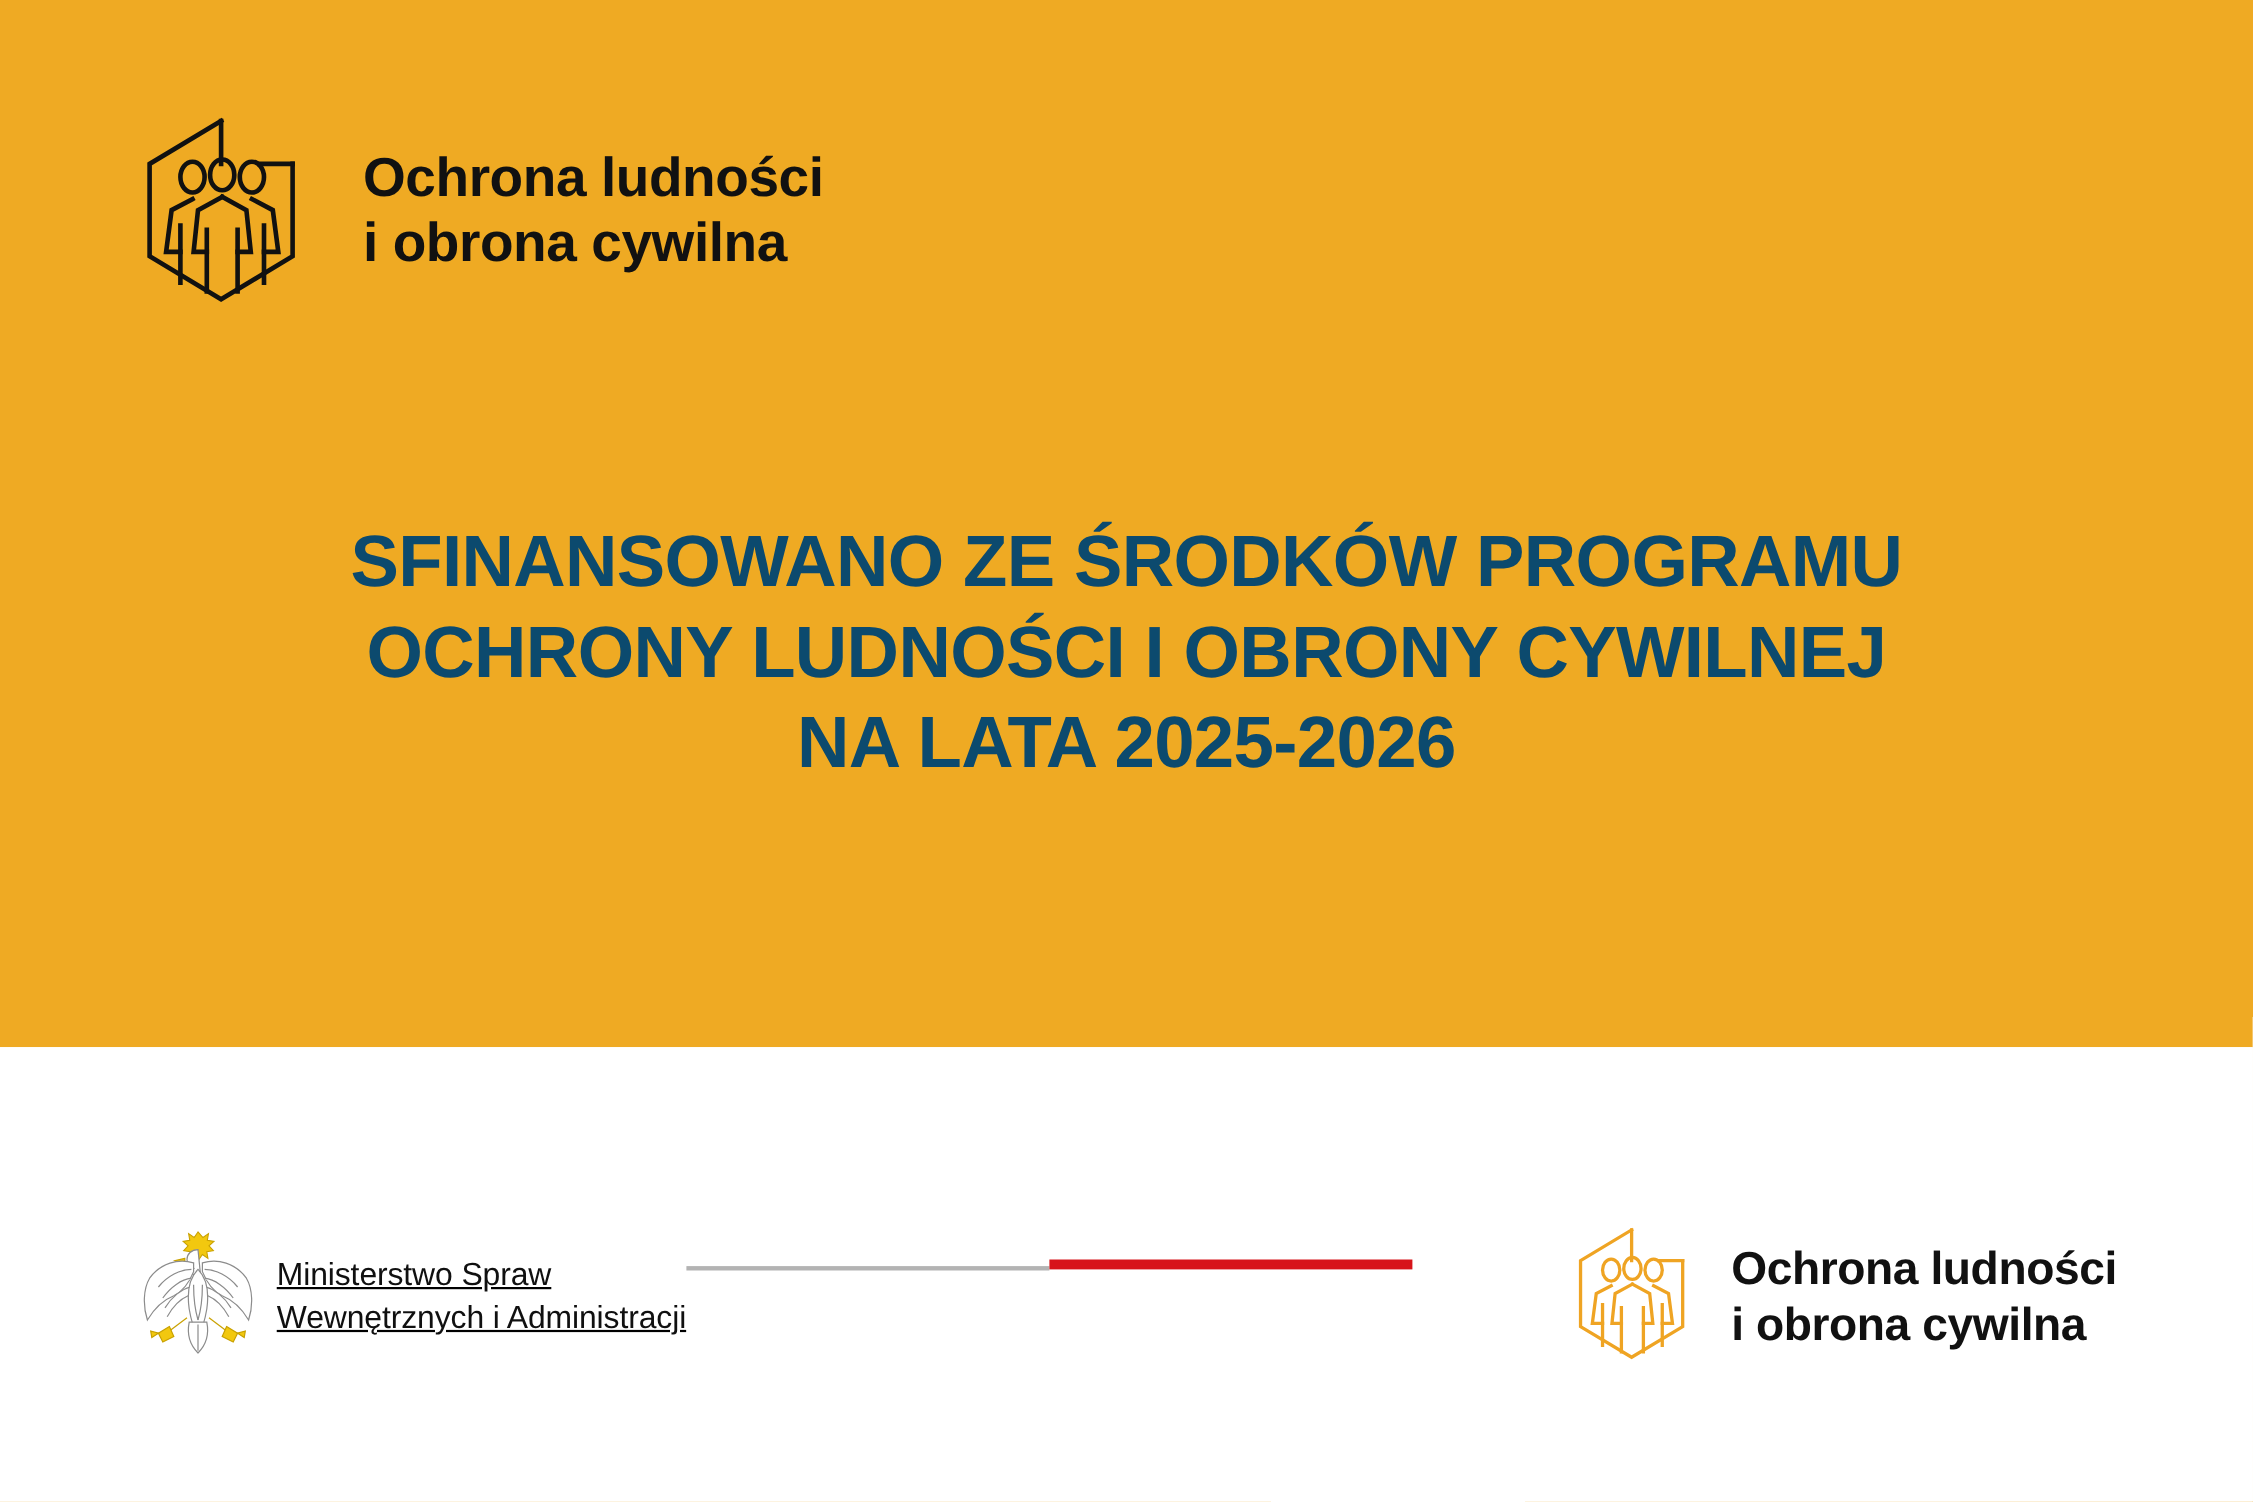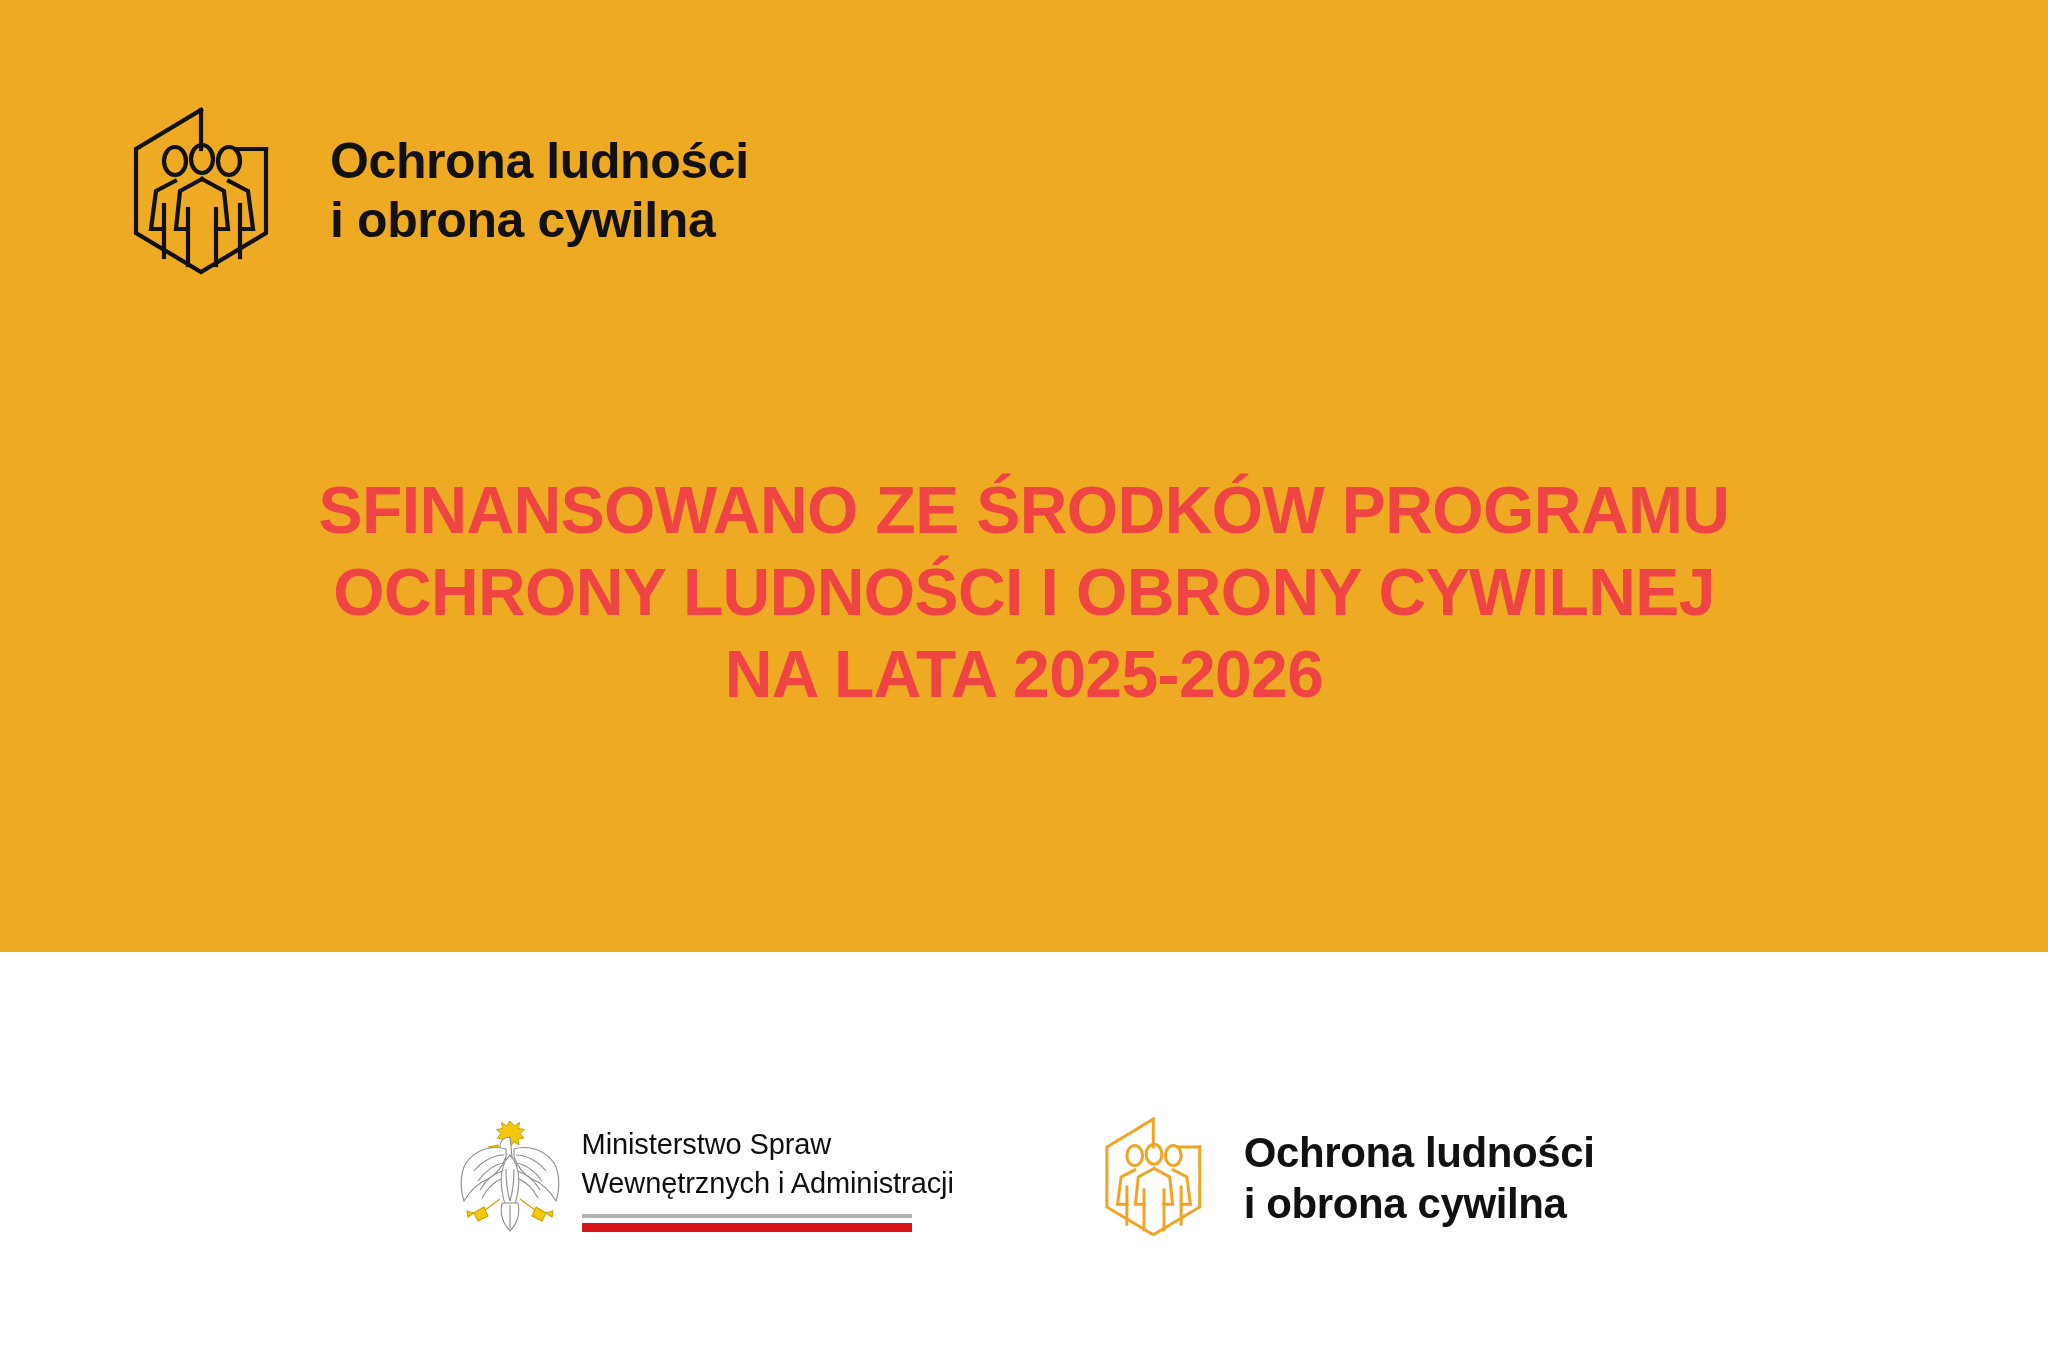--- a/index.html
+++ b/index.html
@@ -56,21 +56,21 @@
     position: absolute;
     left: 0;
     top: 470px;
     width: 2048px;
     text-align: center;
     font-family: "Liberation Sans", sans-serif;
     font-weight: 700;
     font-size: 66px;
     line-height: 1.24;
     letter-spacing: -0.6px;
-    color: #ef4444;
+    color: #0c4a6e;
     white-space: pre-line;
   }
 
   
   .band-bottom {
     position: absolute;
     left: 0; top: 952px;
     width: 2048px;
     height: 413px;
     background: #ffffff;
@@ -88,21 +88,21 @@
     padding-top: 40px;
   }
 
   
   .mswia {
     display: flex;
     align-items: center;
     gap: 16px;
   }
 
-  .mswia-text-col { display: flex; flex-direction: column; }
+  .mswia-text-col { display: flex; flex-direction: row; text-decoration: underline; }
 
   .mswia-text {
     font-family: "Liberation Sans", sans-serif;
     font-weight: 400;
     font-size: 29px;
     line-height: 1.34;
     color: #101010;
     white-space: pre-line;
     letter-spacing: -0.1px;
   }

